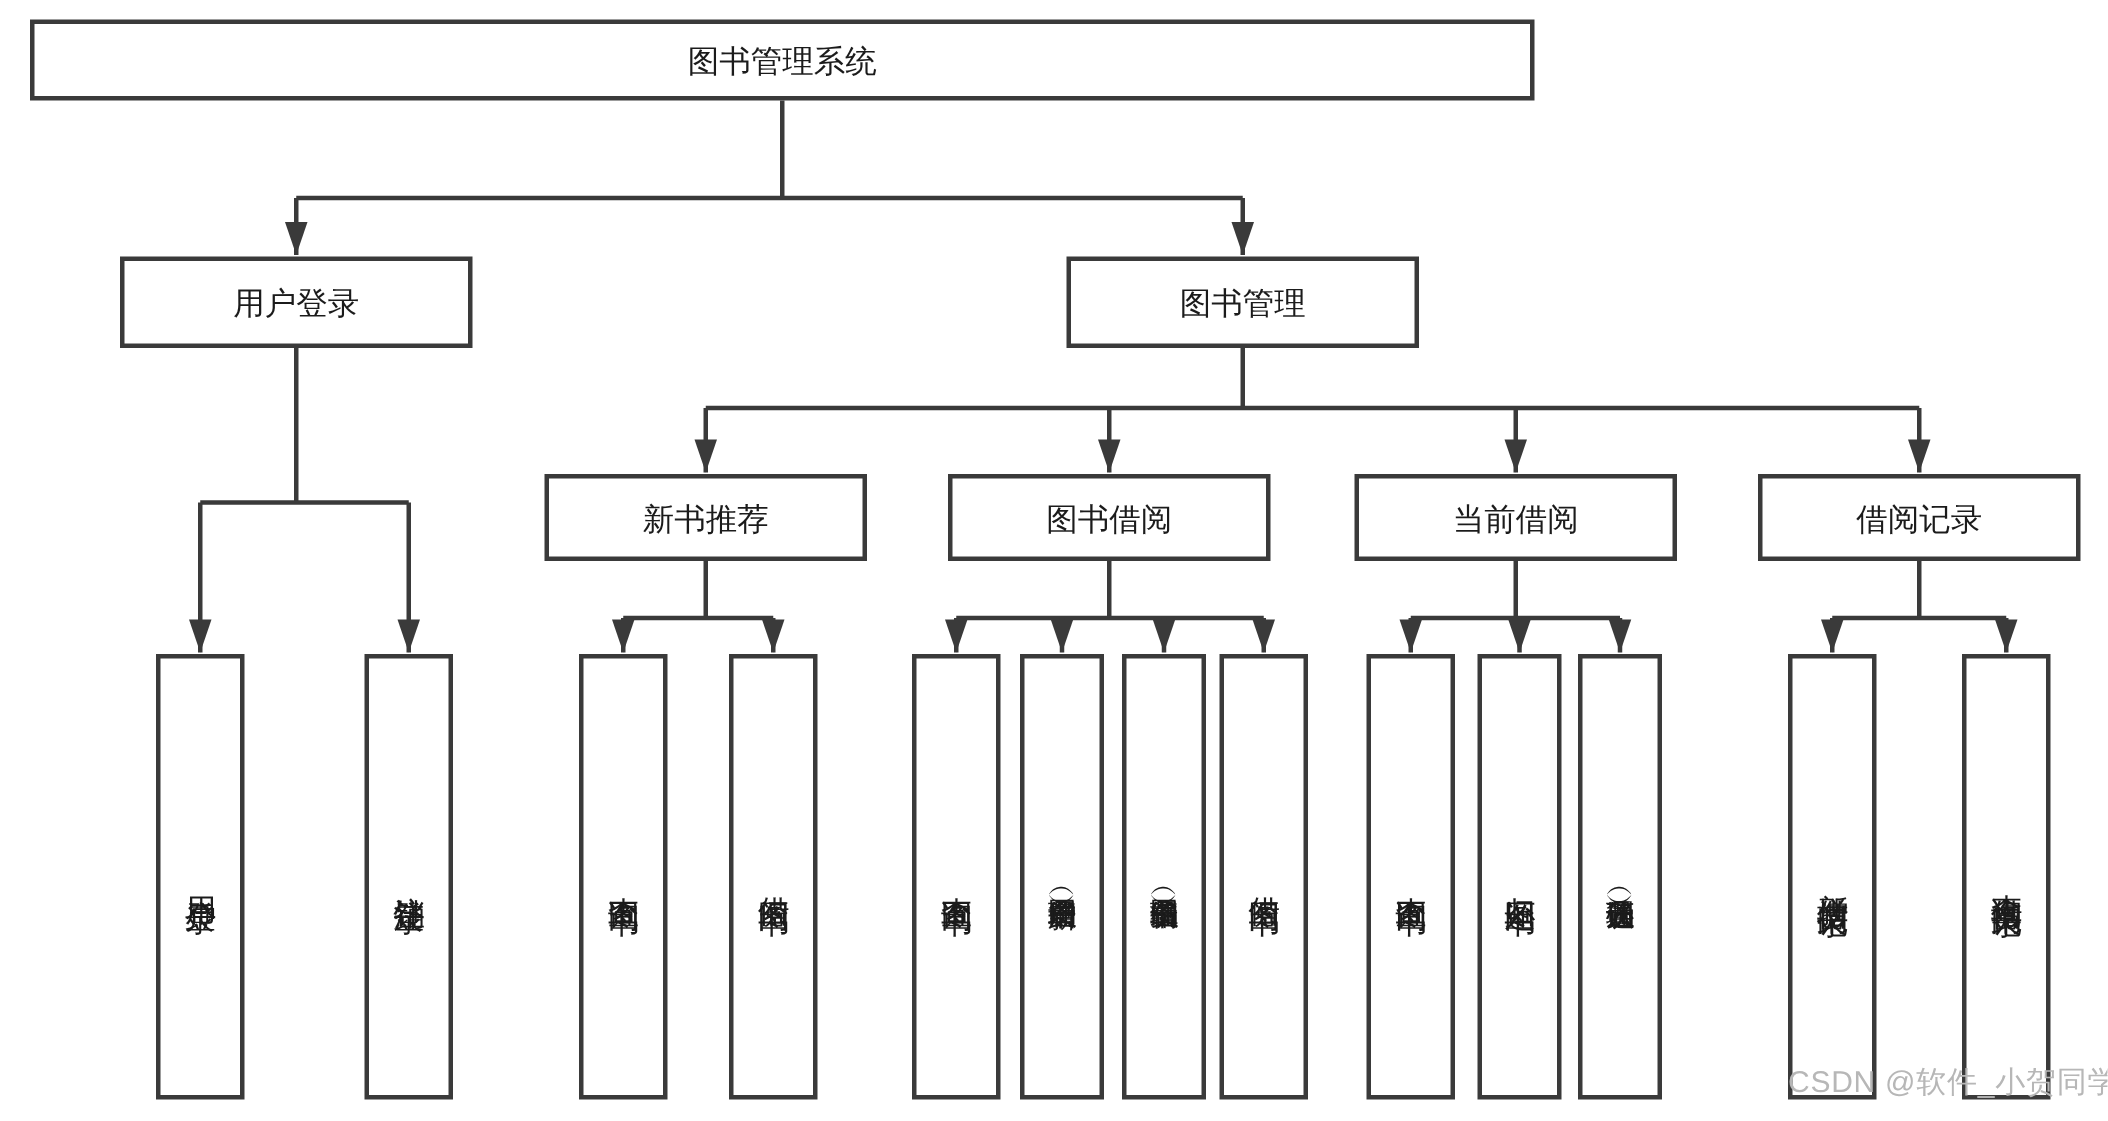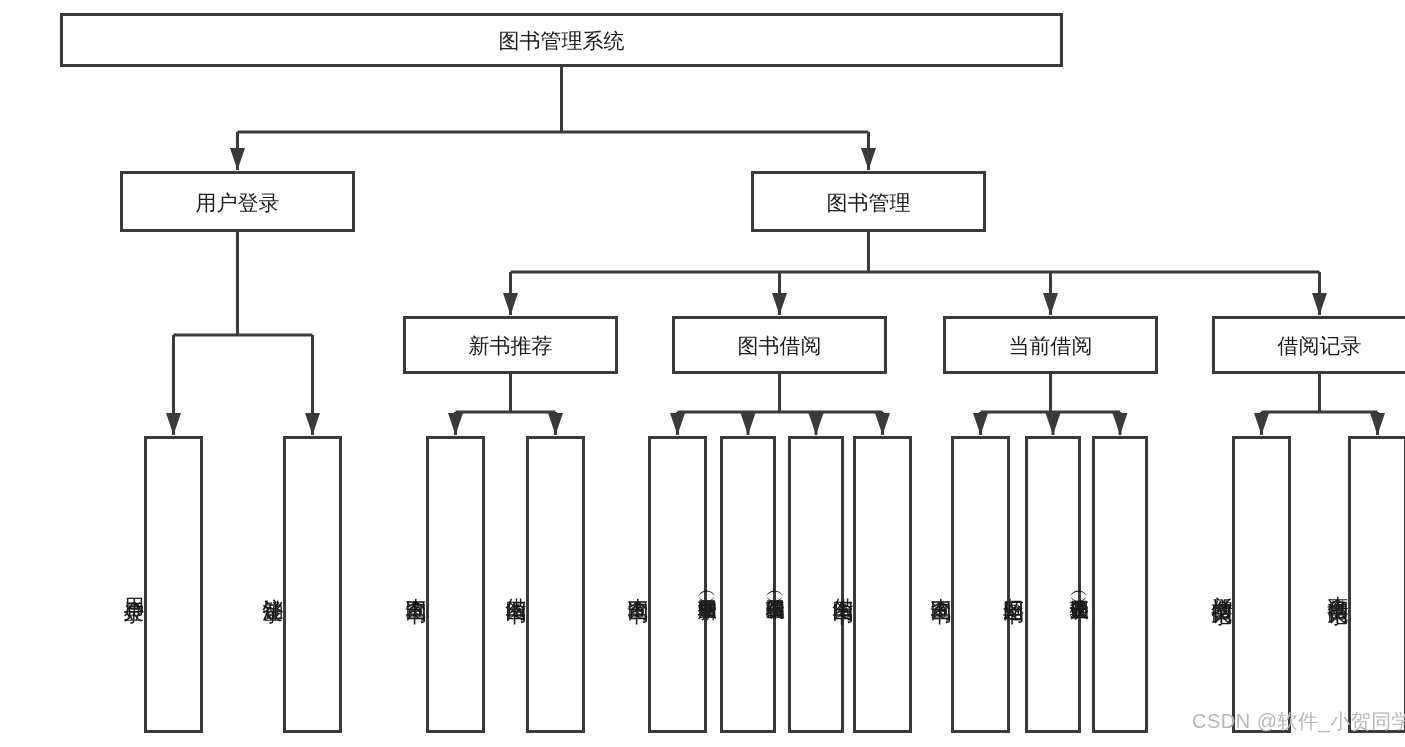--- a/index.html
+++ b/index.html
@@ -13,21 +13,20 @@
     font-family: "DejaVu Sans", "Liberation Sans", sans-serif;
     overflow: hidden;
     position: relative;
   }
   #diagram-root {
     position: absolute;
     left: 0;
     top: 0;
     width: 1306px;
     height: 747px;
-    padding-left: 40px;
   }
   svg.tree {
     display: block;
     width: 1405px;
     height: 747px;
   }
   .node-box {
     fill: #ffffff;
     stroke: #3a3a3a;
     stroke-width: 3;

